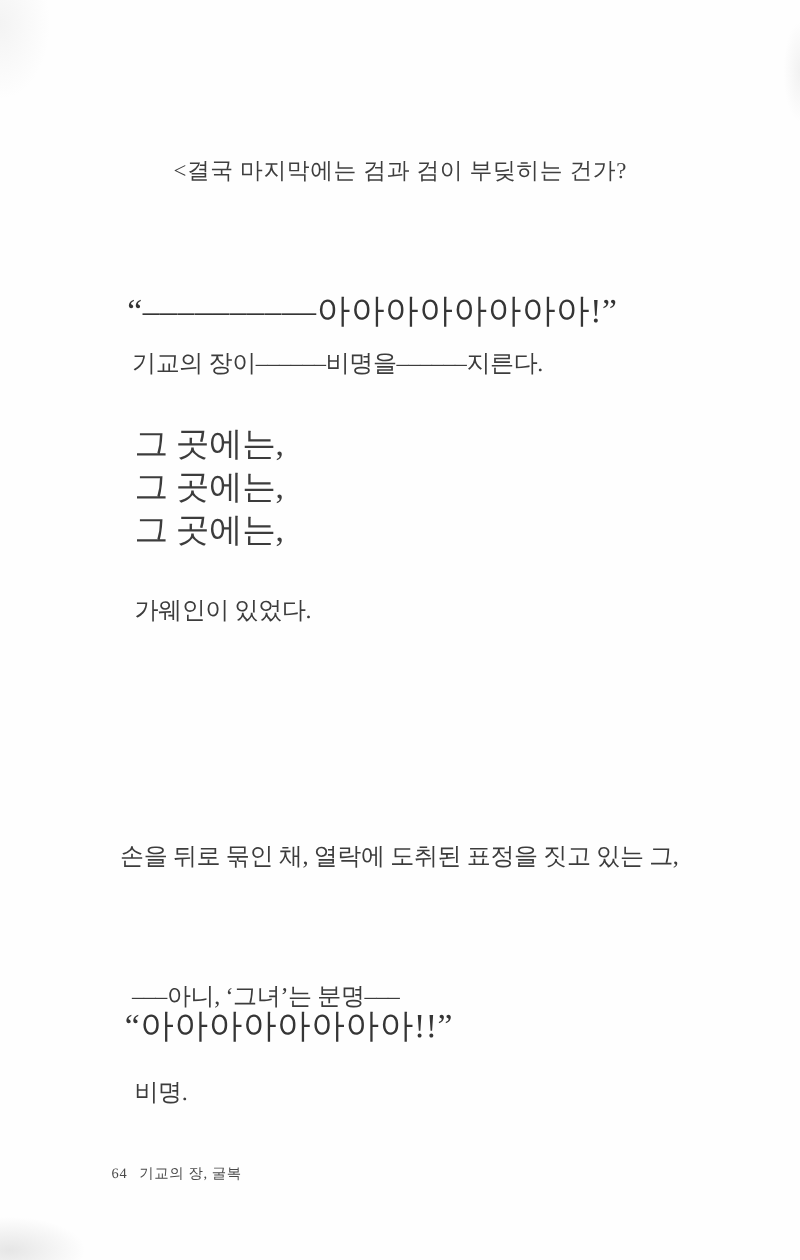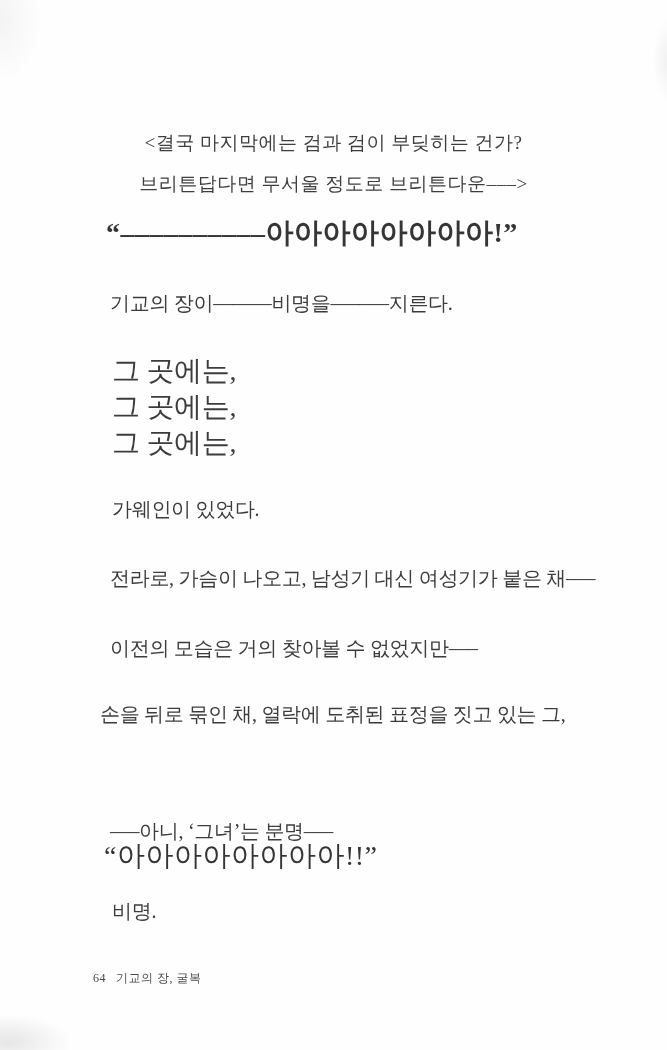--- a/index.html
+++ b/index.html
@@ -56,38 +56,35 @@
   }
   .footer .pagenum { margin-right: 10px; }
 </style>
 </head>
 <body>
 
 <div class="page">
 
   <div class="abs annotation">
     <div>&lt;결국 마지막에는 검과 검이 부딪히는 건가?</div>
-    <div>브리튼답다면 무서울 정도로 브리튼다운–––&gt;</div>
   </div>
 
-  <div class="abs scream" style="top:216px; left:106px;font-weight:bold;">“––––––––––아아아아아아아아!”</div>
+  <div class="abs scream" style="top:243px; left:106px;">“––––––––––아아아아아아아아!”</div>
 
   <div class="abs body-line" style="top:289px; left:110px;">기교의 장이––––––비명을––––––지른다.</div>
 
   <div class="abs repeat-group" style="top:353px; left:112px;">
     <div>그 곳에는,</div>
     <div>그 곳에는,</div>
     <div>그 곳에는,</div>
   </div>
 
   <div class="abs body-line" style="top:495px; left:112px;">가웨인이 있었다.</div>
 
-  <div class="abs body-line" style="top:564px; left:110px;">전라로, 가슴이 나오고, 남성기 대신 여성기가 붙은 채–––</div>
 
-  <div class="abs body-line" style="top:634px; left:110px;">이전의 모습은 거의 찾아볼 수 없었지만–––</div>
 
   <div class="abs body-line" style="top:700px; left:100px;">손을 뒤로 묶인 채, 열락에 도취된 표정을 짓고 있는 그,</div>
 
   <div class="abs body-line" style="top:774px; left:110px;margin-top:43px;">–––아니, ‘그녀’는 분명–––</div>
 
   <div class="abs scream" style="top:839px; left:104px;">“아아아아아아아아!!”</div>
 
   <div class="abs body-line" style="top:897px; left:112px;">비명.</div>
 
   <div class="abs footer" style="top:970px; left:93px;">

